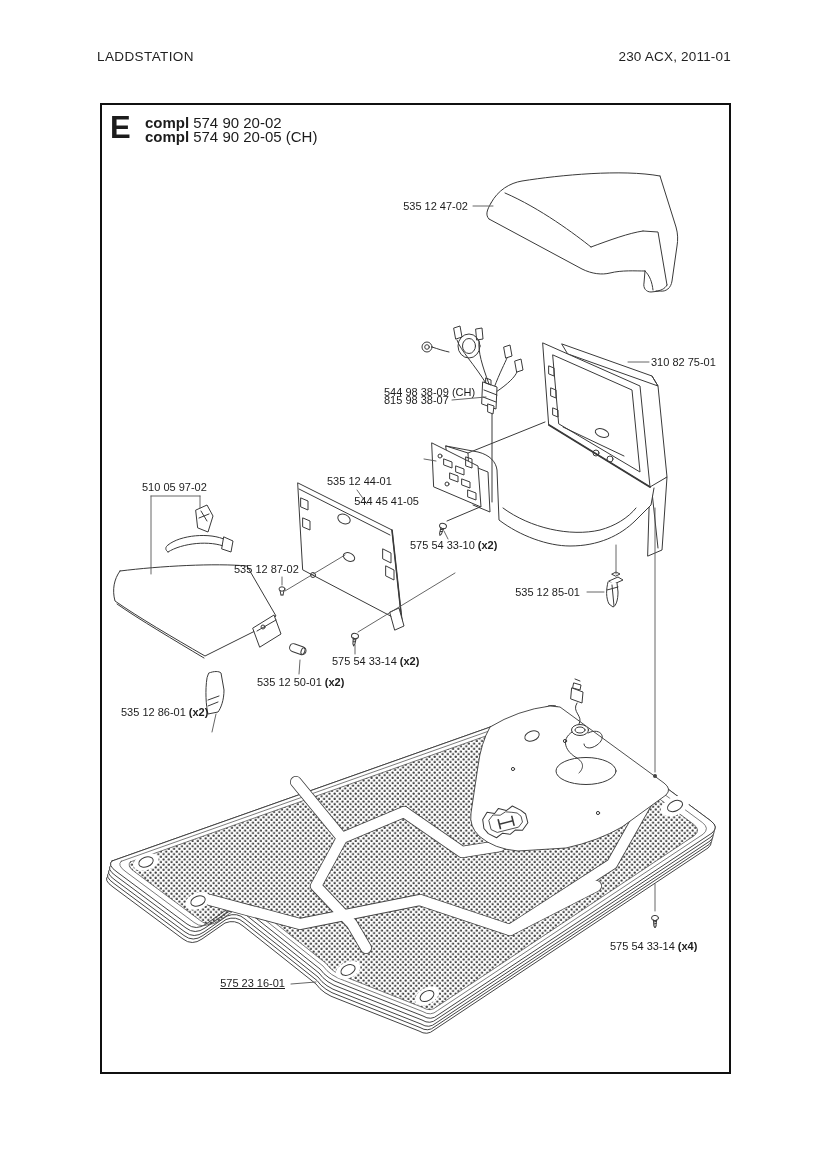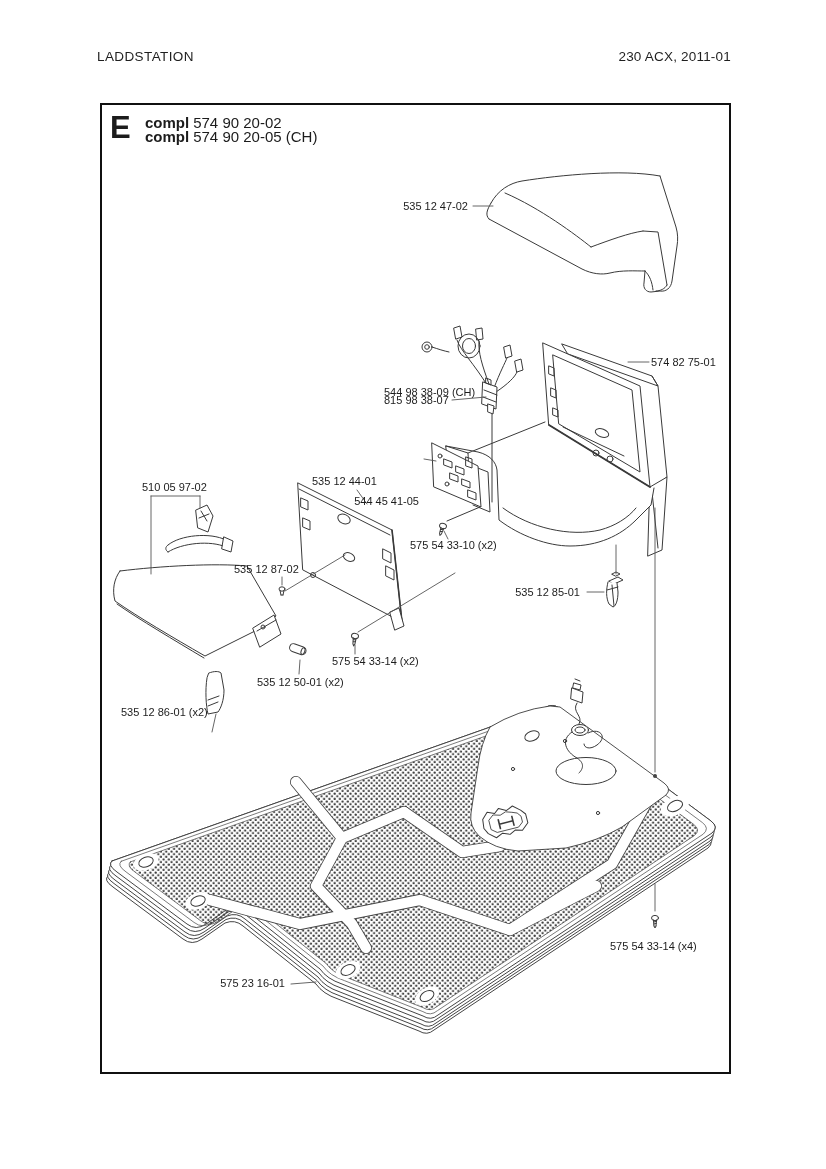--- a/index.html
+++ b/index.html
@@ -9,37 +9,37 @@
   #hdrL{left:97px;}
   #hdrR{left:550px;width:181px;text-align:right;letter-spacing:.2px;}
   #panel{position:absolute;left:100px;top:103px;width:627px;height:967px;border:2px solid #101010;}
   #eblock{position:absolute;left:110px;top:108px;}
   #eletter{position:absolute;left:0;top:2px;font-size:31px;font-weight:600;}
   .ecrow{position:absolute;left:35px;font-size:15px;white-space:nowrap;}
   .ecrow b{font-weight:bold;margin-right:4px;}
   #ec0{top:6px;} #ec1{top:20px;}
   svg{position:absolute;left:0;top:0;}
   .lbl{position:absolute;font-size:11px;line-height:13px;white-space:nowrap;color:#1c1c1c;}
-  .lbl .q{font-weight:normal;margin-left:3px;}
+  .lbl .q{font-weight:bold;margin-left:3px;}
   .r{text-align:right;width:70px;}
   #lp0{left:401px;top:200px;}
   #lp1{left:651px;top:356px;}
   #lp2{left:384px;top:394px;}
   #lp3{left:384px;top:386px;}
   #lp4{left:352px;top:453px;margin-top:42px;}
-  #lp5{left:312px;top:475px;}
+  #lp5{left:327px;top:475px;}
   #lp6{left:142px;top:481px;}
   #lp7{left:410px;top:539px;}
   #lp8{left:234px;top:563px;}
   #lp9{left:513px;top:586px;}
   #lp10{left:332px;top:655px;}
   #lp11{left:257px;top:676px;}
   #lp12{left:121px;top:706px;}
   #lp13{left:610px;top:940px;}
-  #lp14{left:218px;top:977px;}
+  #lp14{left:218px;top:977px;text-decoration:underline;}
 </style>
 </head>
 <body>
 
 <div id="page">
 
   <div class="hdr" id="hdrL">LADDSTATION</div>
   <div class="hdr" id="hdrR">230 ACX, 2011-01</div>
 
   <div id="panel"></div>
@@ -270,21 +270,21 @@
     </g>
   </svg>
 
   <div id="eblock">
     <div id="eletter">E</div>
     <div class="ecrow" id="ec0"><b>compl</b><span>574 90 20-02</span></div>
     <div class="ecrow" id="ec1"><b>compl</b><span>574 90 20-05 (CH)</span></div>
   </div>
 
   <div class="lbl r" id="lp0"><span>535 12 47-02</span><span class="q"></span></div>
-  <div class="lbl" id="lp1"><span>574 82 75-01</span><span class="q"></span></div>
+  <div class="lbl" id="lp1"><span>310 82 75-01</span><span class="q"></span></div>
   <div class="lbl" id="lp2"><span>815 98 38-07</span><span class="q"></span></div>
   <div class="lbl" id="lp3"><span>544 98 38-09 (CH)</span><span class="q"></span></div>
   <div class="lbl r" id="lp4"><span>544 45 41-05</span><span class="q"></span></div>
   <div class="lbl" id="lp5"><span>535 12 44-01</span><span class="q"></span></div>
   <div class="lbl" id="lp6"><span>510 05 97-02</span><span class="q"></span></div>
   <div class="lbl" id="lp7"><span>575 54 33-10</span><span class="q">(x2)</span></div>
   <div class="lbl" id="lp8"><span>535 12 87-02</span><span class="q"></span></div>
   <div class="lbl r" id="lp9"><span>535 12 85-01</span><span class="q"></span></div>
   <div class="lbl" id="lp10"><span>575 54 33-14</span><span class="q">(x2)</span></div>
   <div class="lbl" id="lp11"><span>535 12 50-01</span><span class="q">(x2)</span></div>

